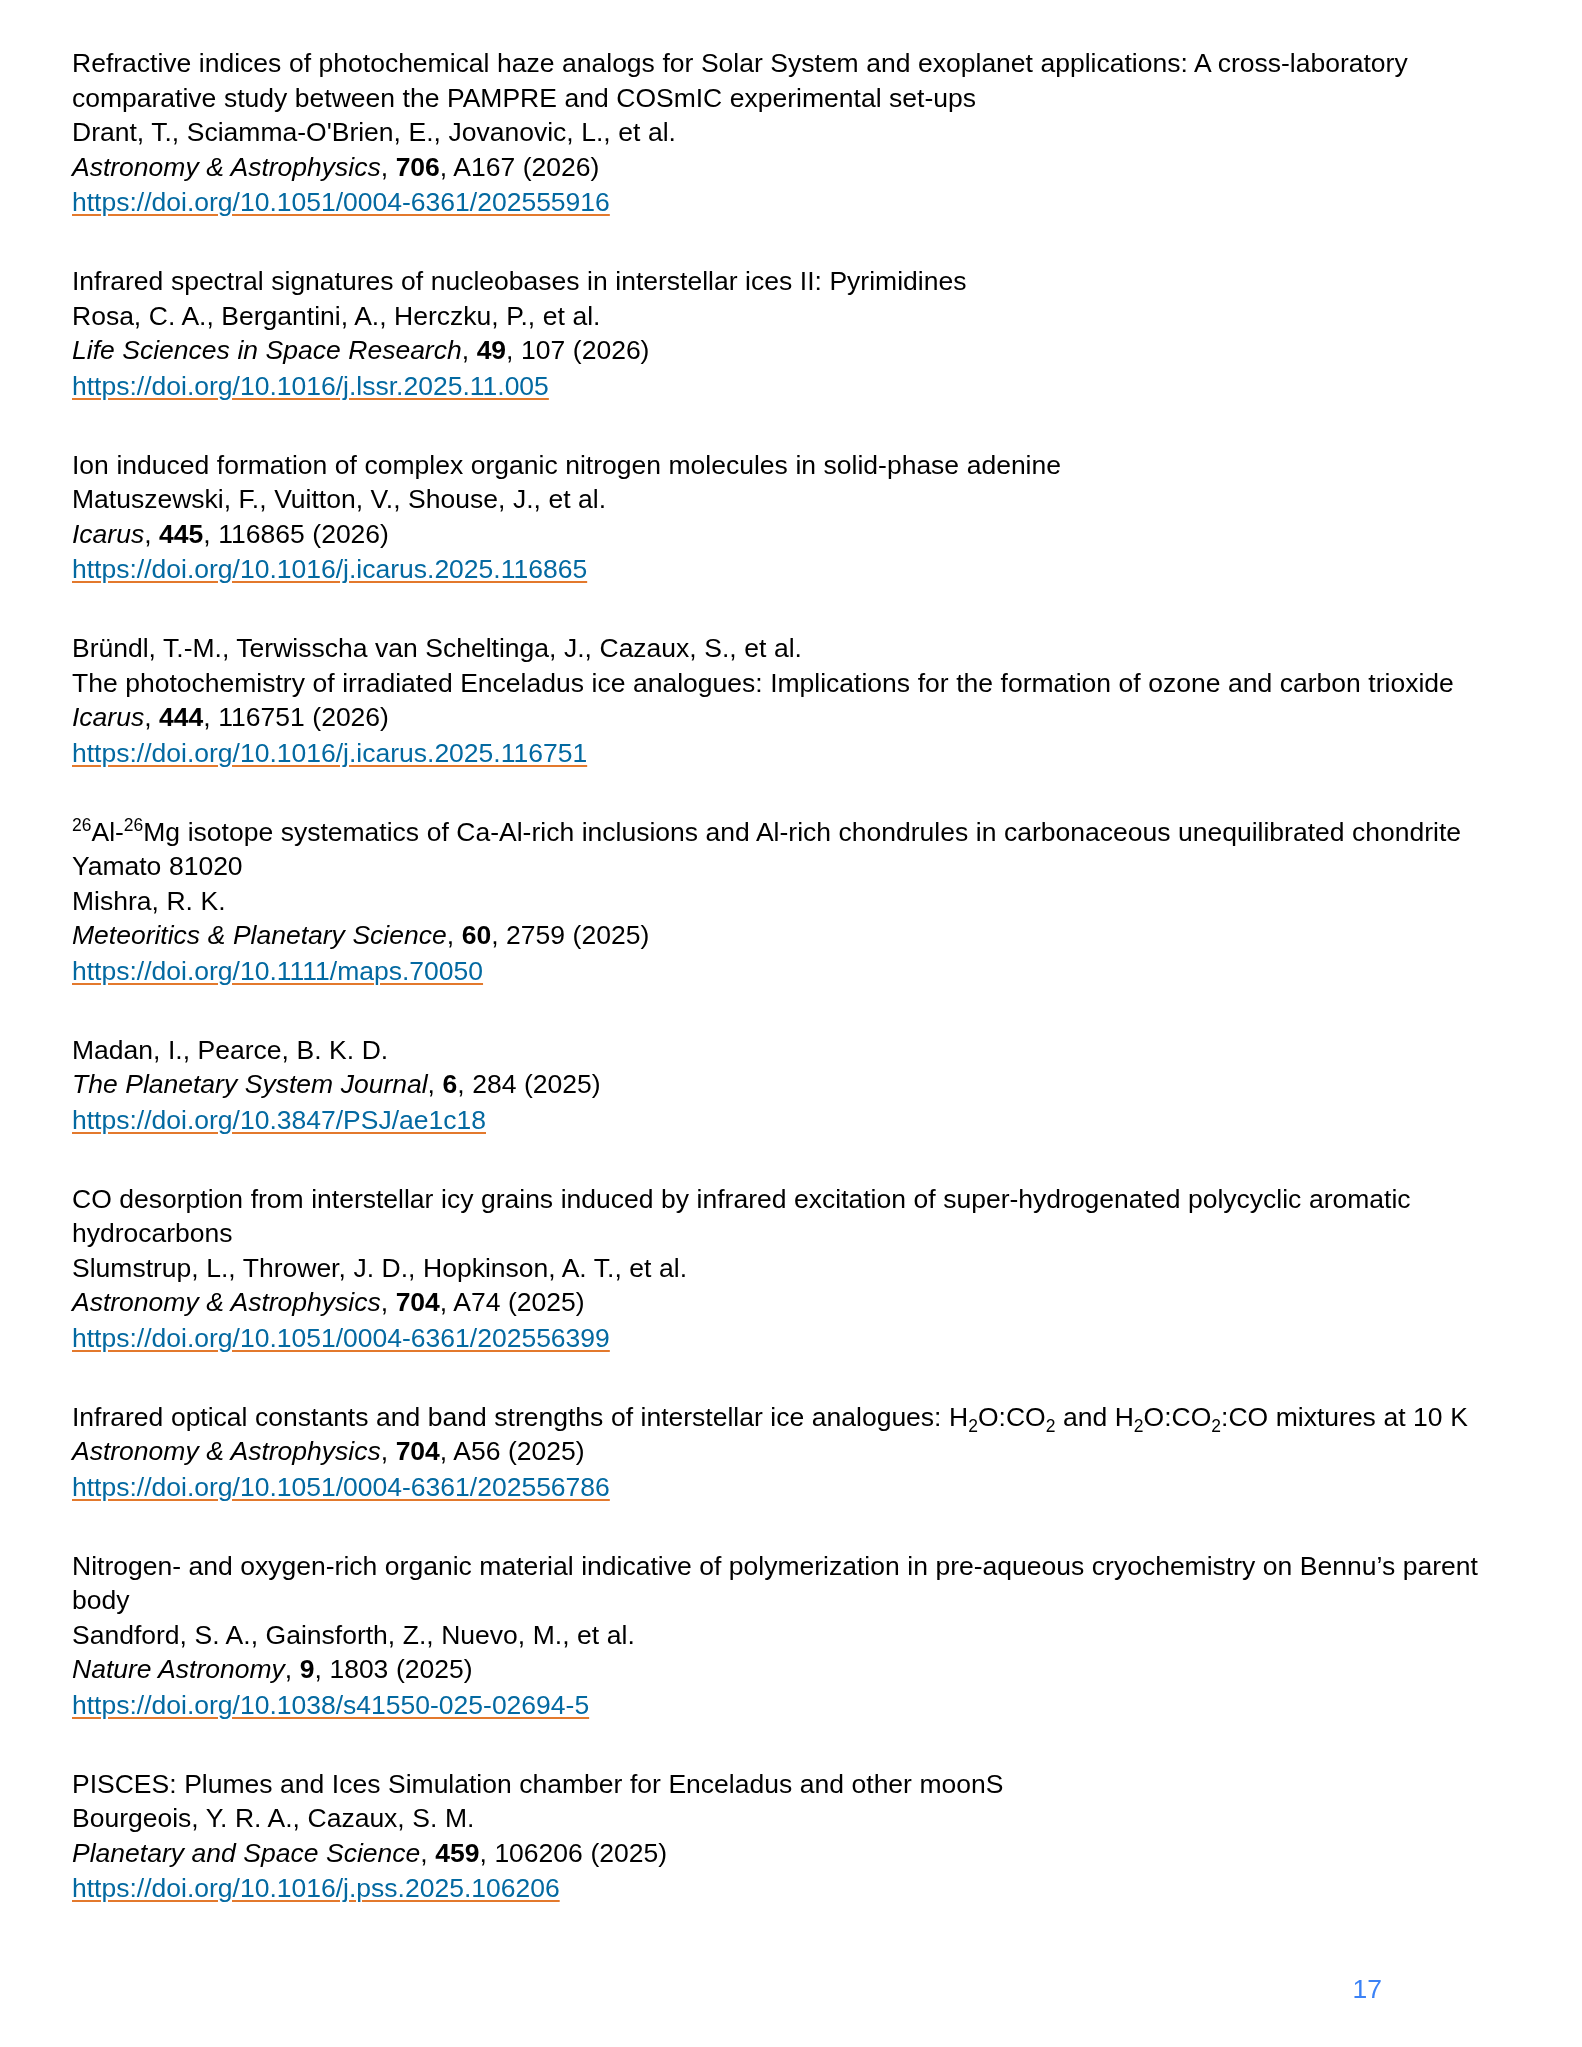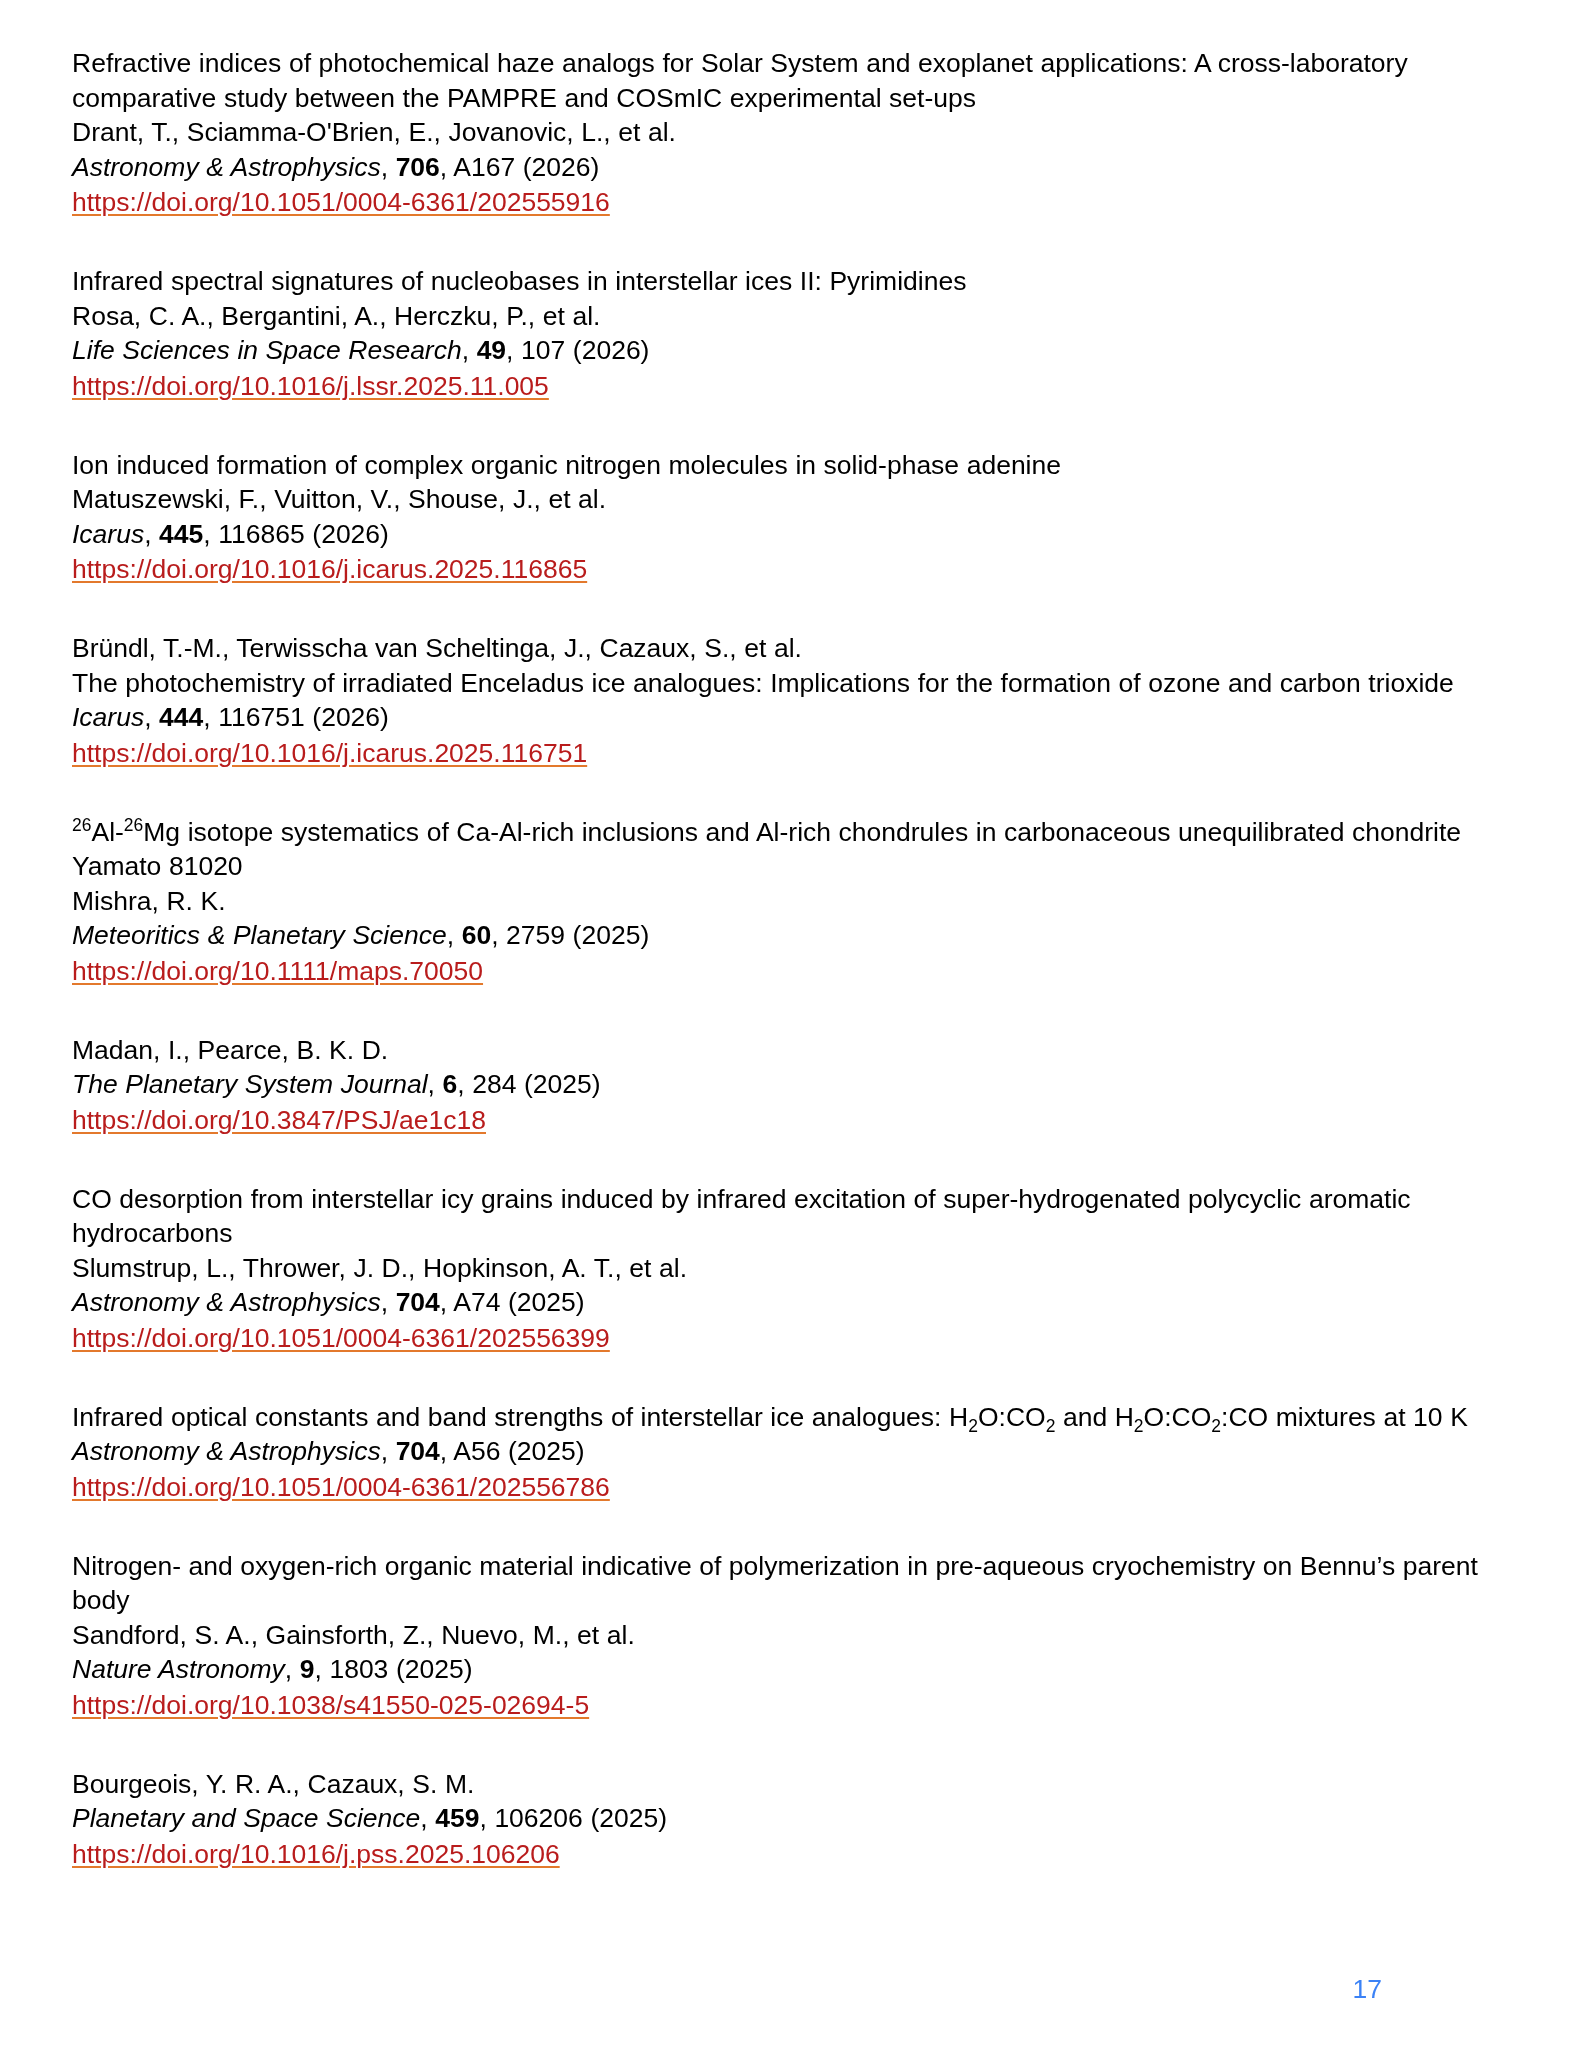--- a/index.html
+++ b/index.html
@@ -52,21 +52,21 @@
   .journal {
     font-weight: 400;
   }
   .journal .jname {
     font-style: italic;
   }
   .journal .vol {
     font-weight: bold;
   }
   .doi {
-    color: #b91c1c;
+    color: #0369a1;
     text-decoration: underline;
     text-decoration-color: #E3792C;
     text-underline-offset: 3px;
     text-decoration-thickness: 2px;
     display: inline-block;
   }
   .doi-line {
     line-height: 36px;
   }
   sup {
@@ -149,20 +149,21 @@
     </div>
 
     <div class="entry">
       <div class="line title">Nitrogen- and oxygen-rich organic material indicative of polymerization in pre-aqueous cryochemistry on Bennu’s parent body</div>
       <div class="line authors">Sandford, S. A., Gainsforth, Z., Nuevo, M., et al.</div>
       <div class="line journal"><span class="jname">Nature Astronomy</span>, <span class="vol">9</span>, <span>1803</span> <span>(2025)</span></div>
       <div class="line doi-line"><a class="doi" href="#">https://doi.org/10.1038/s41550-025-02694-5</a></div>
     </div>
 
     <div class="entry">
+      <div class="line title">PISCES: Plumes and Ices Simulation chamber for Enceladus and other moonS</div>
       <div class="line authors">Bourgeois, Y. R. A., Cazaux, S. M.</div>
       <div class="line journal"><span class="jname">Planetary and Space Science</span>, <span class="vol">459</span>, <span>106206</span> <span>(2025)</span></div>
       <div class="line doi-line"><a class="doi" href="#">https://doi.org/10.1016/j.pss.2025.106206</a></div>
     </div>
 
   </div>
 
   <div class="page-number">17</div>
 </div>
 

